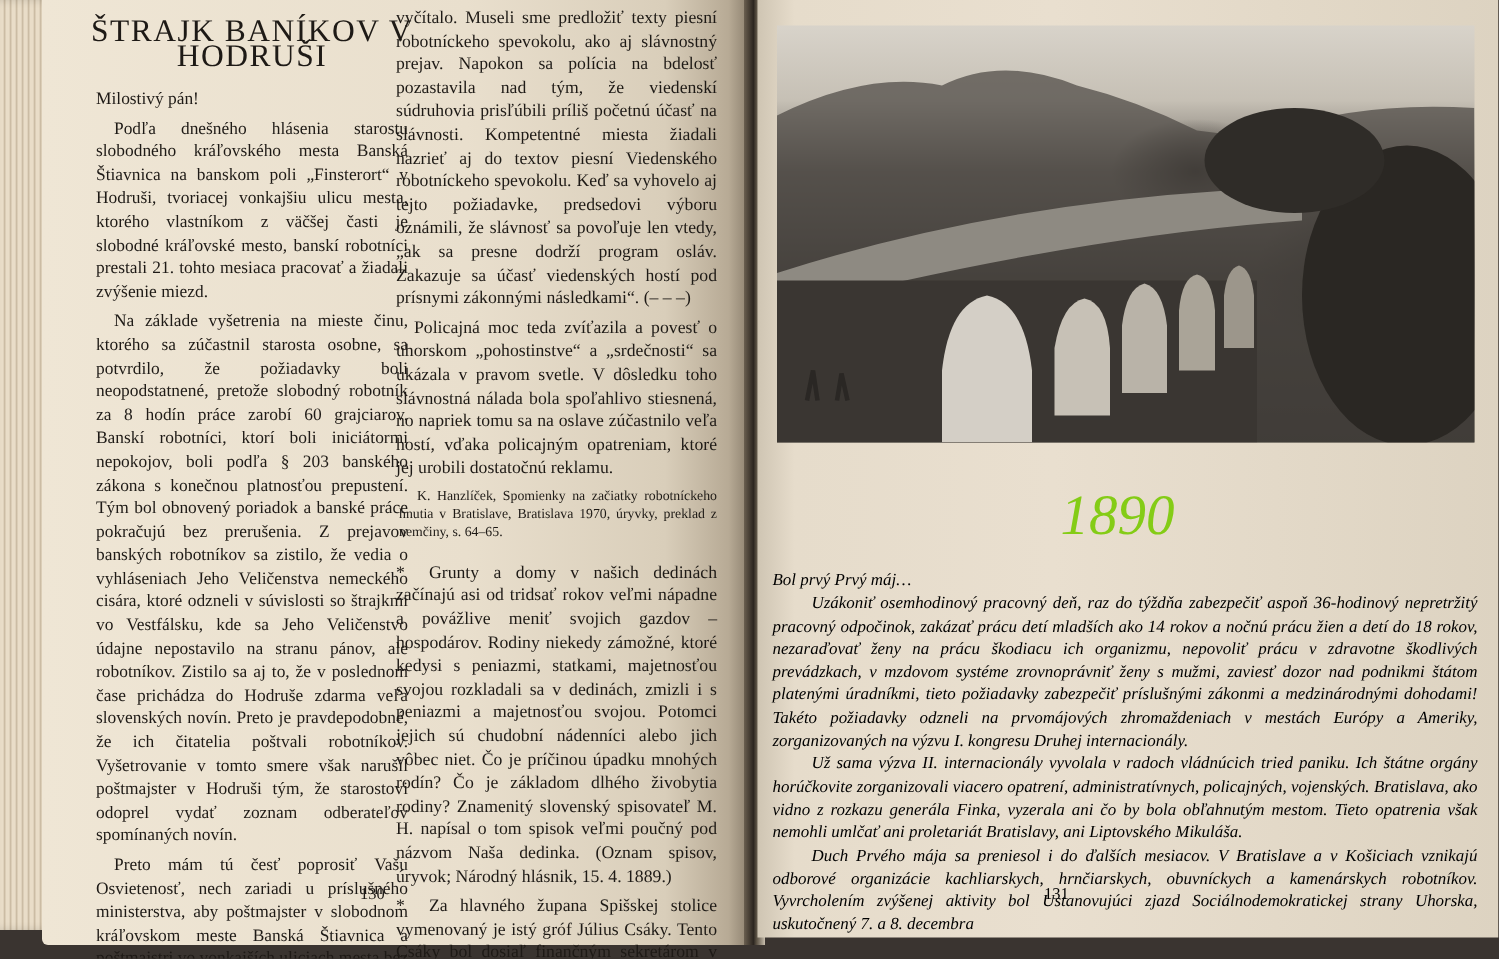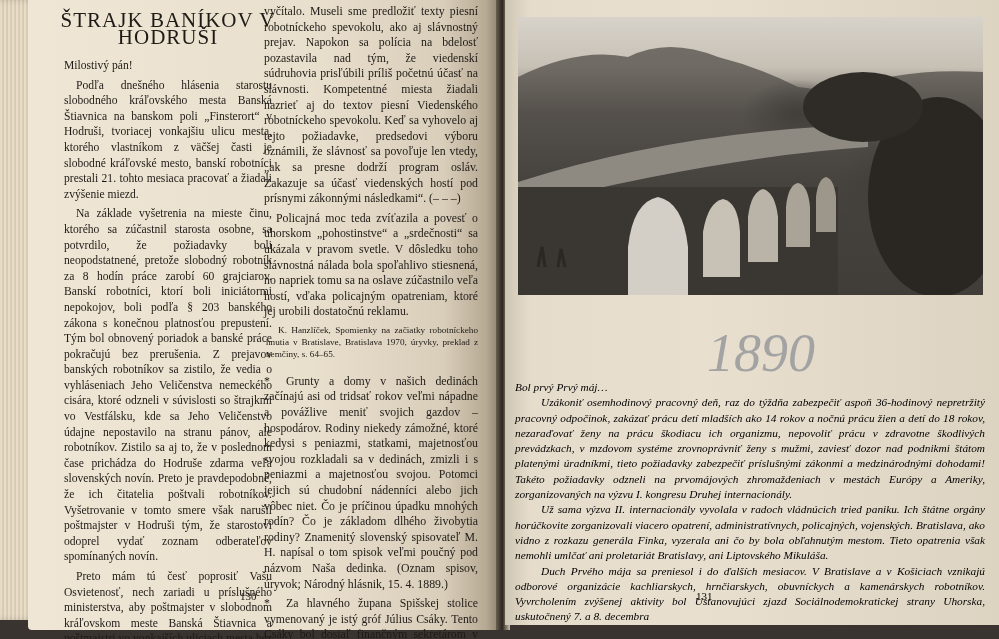--- a/index.html
+++ b/index.html
@@ -43,21 +43,21 @@
   .illustration {
     position:absolute; left:518px; top:17px; width:465px; height:278px;
     background:
       radial-gradient(ellipse 60px 40px at 30% 80%, #2d2a27 0%, transparent 70%),
       radial-gradient(ellipse 120px 80px at 88% 60%, #262320 0%, transparent 75%),
       radial-gradient(ellipse 80px 50px at 60% 35%, #2f2b27 0%, transparent 70%),
       linear-gradient(180deg, #d8d3ca 0%, #c6c0b5 18%, #6f6a63 35%, #3e3a35 60%, #2b2824 100%);
     overflow:hidden;
   }
   .illustration svg { position:absolute; left:0; top:0; }
-  .year { position:absolute; left:707px; top:322px; font-size:54px; font-style:italic; color:#a3a3a3; }
+  .year { position:absolute; left:707px; top:322px; font-size:38px; font-style:italic; color:#84cc16; }
   .rcol { position:absolute; left:515px; top:380px; width:470px; font-size:11.3px; line-height:15.3px; font-style:italic; text-align:justify; }
   .rcol p { margin:0; text-indent:26px; }
   .rcol p.noind { text-indent:0; }
 </style>
 </head>
 <body>
 
 <div class="spread">
   <div class="page-edges"></div>
 

